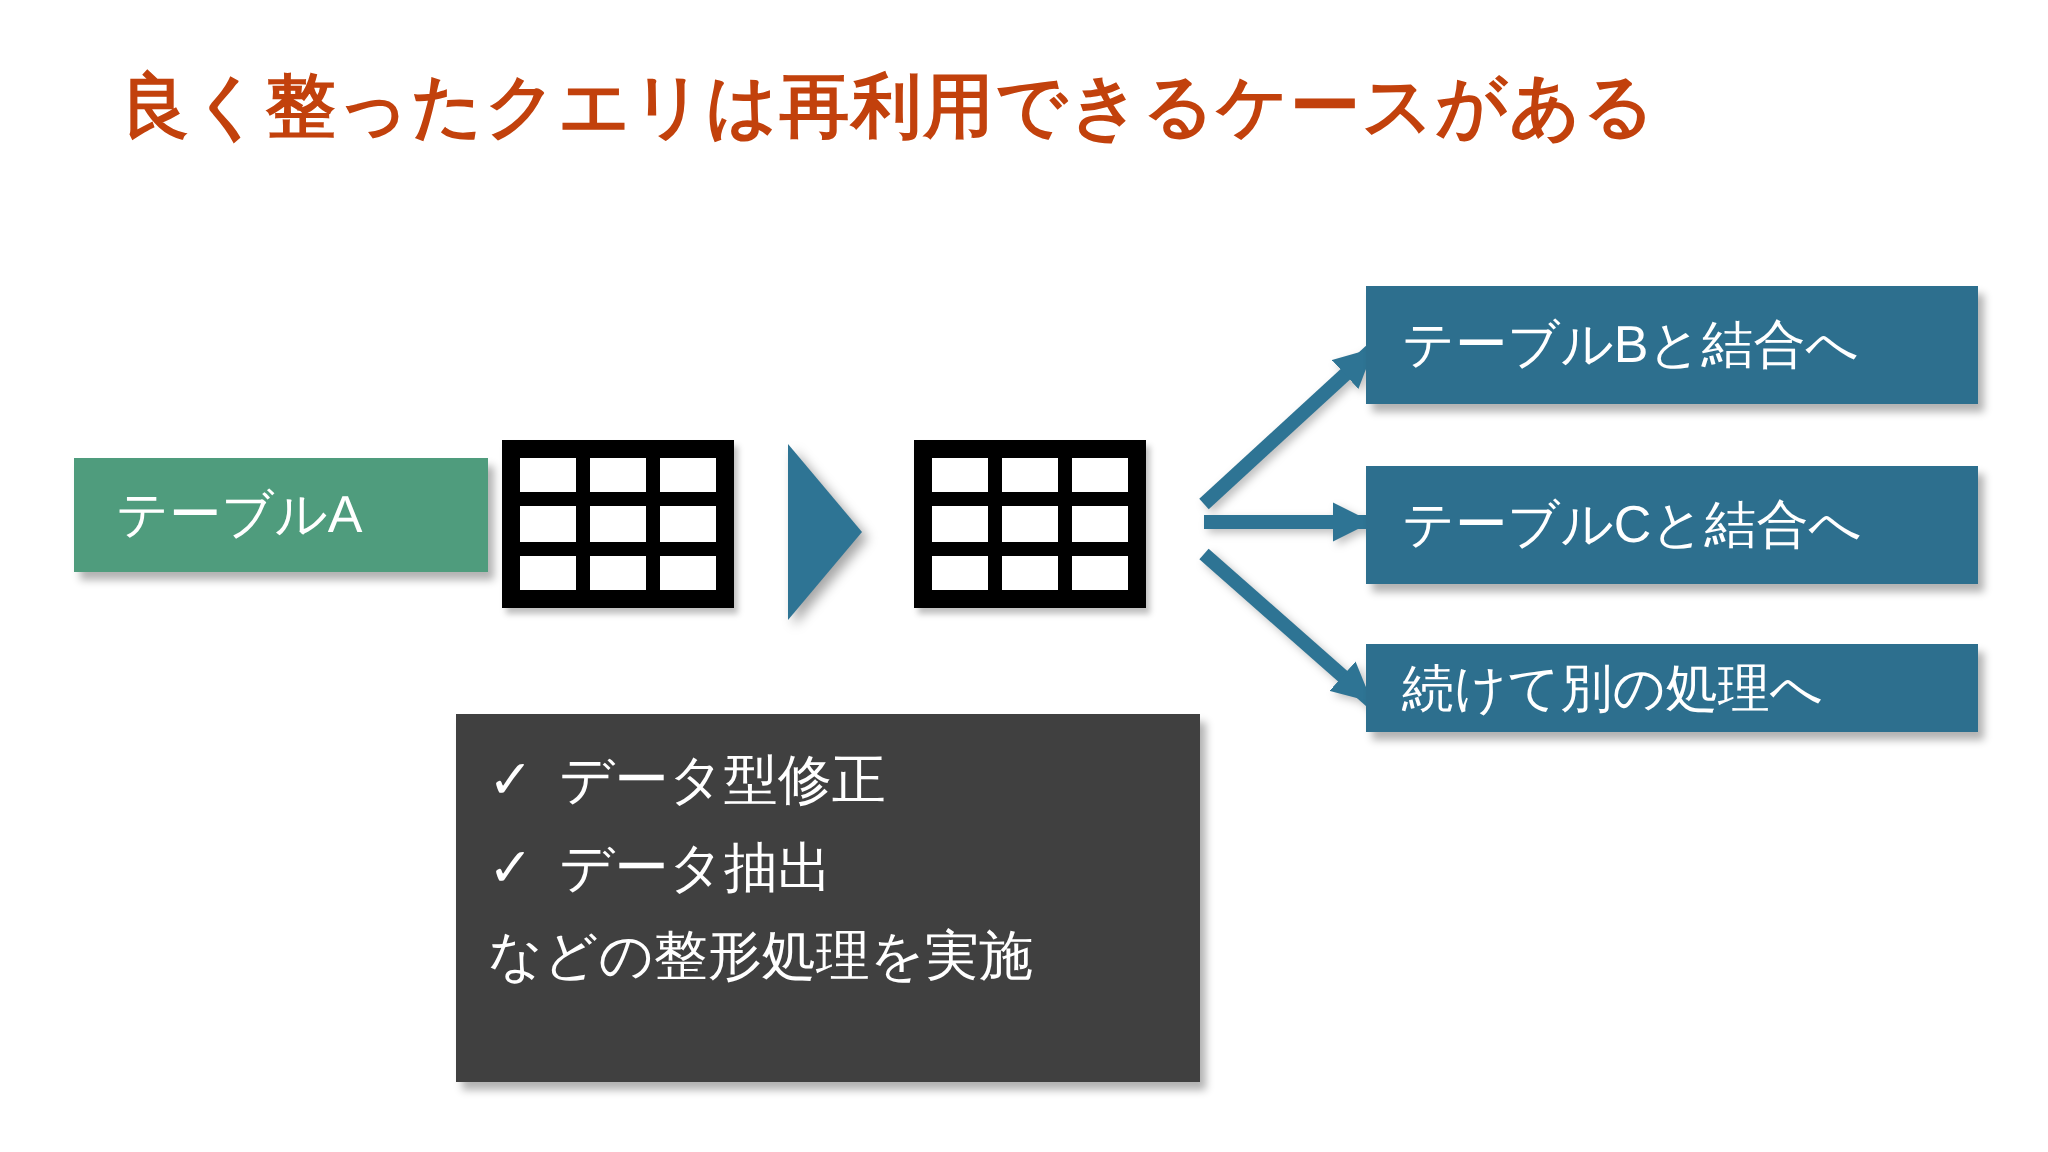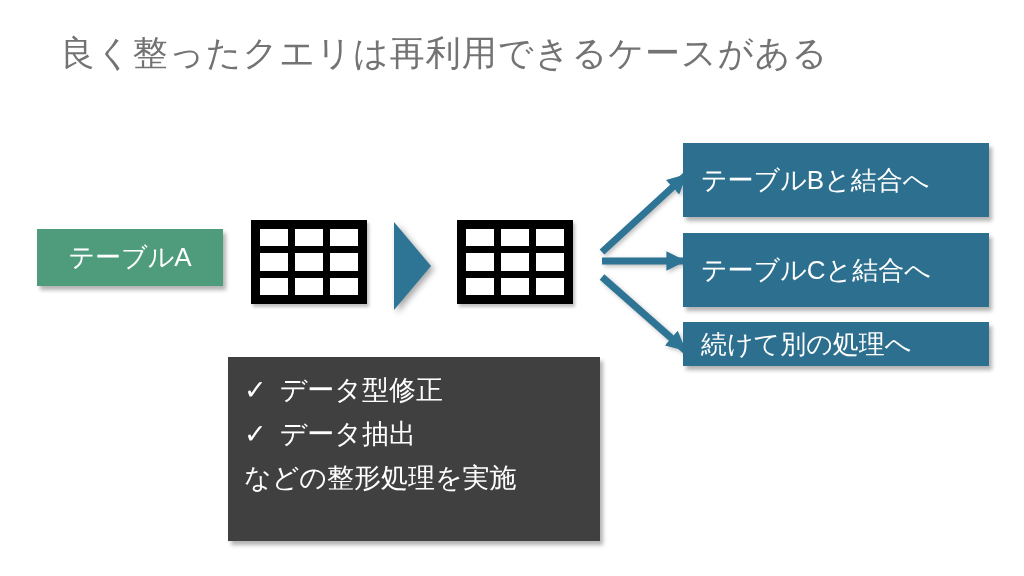--- a/index.html
+++ b/index.html
@@ -16,39 +16,40 @@
     overflow: hidden;
   }
 
   
   .slide-title {
     position: absolute;
     left: 60px;
     top: 30px;
     font-size: 35px;
     letter-spacing: 1px;
-    color: #737373;
-    font-weight: 400;
+    color: #c2410c;
+    font-weight: 700;
     white-space: nowrap;
   }
 
   
   .label-green {
     position: absolute;
     left: 37px;
     top: 229px;
     width: 186px;
     height: 57px;
     background: #4f9c7d;
     box-shadow: 3px 4px 4px rgba(0,0,0,0.3);
     display: flex;
     align-items: center;
-    justify-content: center;
+    justify-content: flex-start;
     color: #ffffff;
     font-size: 26px;
+    padding-left: 21px;
   }
 
   
   .table-icon {
     position: absolute;
     width: 116px;
     height: 84px;
     background: #000000;
     box-sizing: border-box;
     padding: 9px;
@@ -86,21 +87,21 @@
     height: 576px;
     pointer-events: none;
     filter: drop-shadow(2px 2px 2px rgba(0,0,0,0.25));
   }
 
   
   .out-box {
     position: absolute;
     left: 683px;
     width: 306px;
-    height: 74px;
+    height: 59px;
     background: #2d6f8e;
     box-shadow: 3px 4px 4px rgba(0,0,0,0.3);
     display: flex;
     align-items: center;
     padding-left: 18px;
     box-sizing: border-box;
     color: #ffffff;
     font-size: 26px;
     white-space: nowrap;
   }

